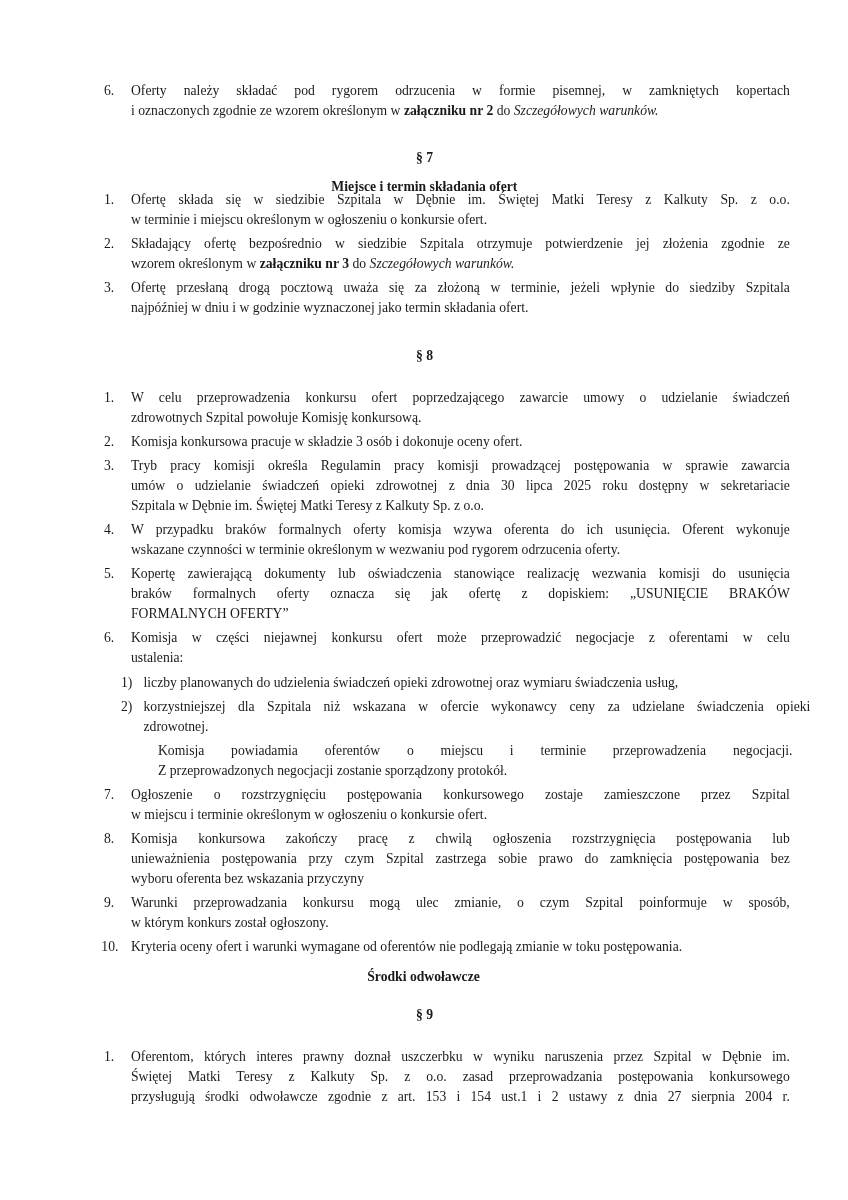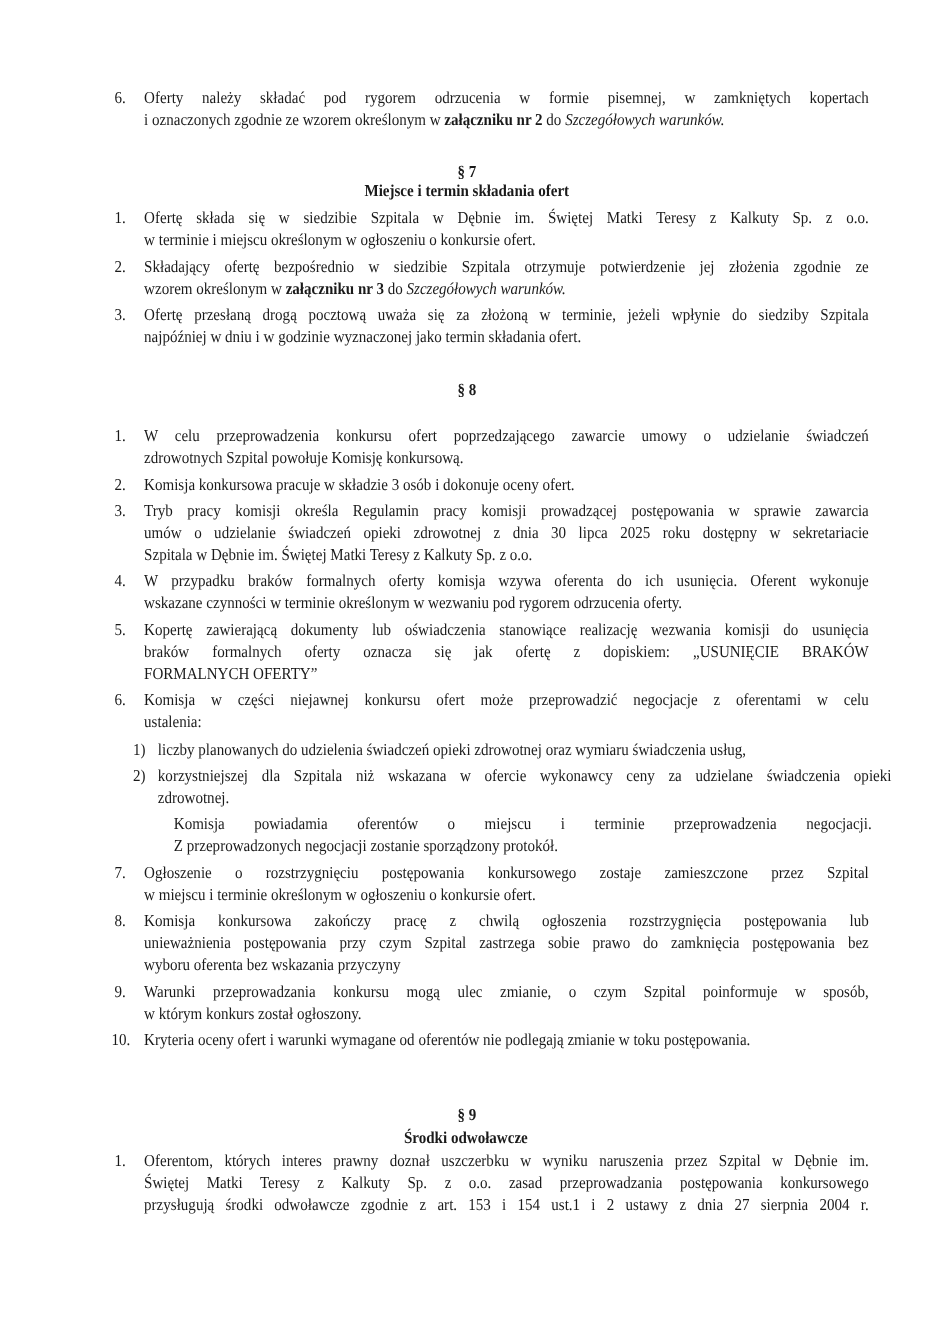--- a/index.html
+++ b/index.html
@@ -37,21 +37,21 @@
 
   <div class="item txt" style="top:80px;">
     <span class="num">6.</span>
     <div class="body">
       <div class="last-justify">Oferty należy składać pod rygorem odrzucenia w formie pisemnej, w zamkniętych kopertach</div>
       <div><span>i oznaczonych zgodnie ze wzorem określonym w </span><b>załączniku nr 2</b><span> do </span><i>Szczegółowych warunków.</i></div>
     </div>
   </div>
 
   <div class="heading" style="top:147px;"><span>§ 7</span></div>
-  <div class="heading" style="top:164px;"><span>Miejsce i termin składania ofert</span></div>
+  <div class="heading" style="top:176px;"><span>Miejsce i termin składania ofert</span></div>
 
   <div class="item txt" style="top:189px;">
     <span class="num">1.</span>
     <div class="body">
       <div class="last-justify">Ofertę składa się w siedzibie Szpitala w Dębnie im. Świętej Matki Teresy z Kalkuty Sp. z o.o.</div>
       <div>w terminie i miejscu określonym w ogłoszeniu o konkursie ofert.</div>
     </div>
   </div>
 
   <div class="item txt" style="top:233px;">
@@ -167,21 +167,21 @@
   </div>
 
   <div class="item txt" style="top:936px;">
     <span class="num" style="left:-3px;">10.</span>
     <div class="body">
       <div>Kryteria oceny ofert i warunki wymagane od oferentów nie podlegają zmianie w toku postępowania.</div>
     </div>
   </div>
 
   <div class="heading" style="top:1004px;"><span>§ 9</span></div>
-  <div class="heading" style="top:1025px;text-align:center;"><span>Środki odwoławcze</span></div>
+  <div class="heading" style="top:966px;text-align:center;"><span>Środki odwoławcze</span></div>
 
   <div class="item txt" style="top:1046px;">
     <span class="num">1.</span>
     <div class="body">
       <div class="last-justify">Oferentom, których interes prawny doznał uszczerbku w wyniku naruszenia przez Szpital w Dębnie im.</div>
       <div class="last-justify">Świętej Matki Teresy z Kalkuty Sp. z o.o. zasad przeprowadzania postępowania konkursowego</div>
       <div class="last-justify">przysługują środki odwoławcze zgodnie z art. 153 i 154 ust.1 i 2 ustawy z dnia 27 sierpnia 2004 r.</div>
     </div>
   </div>
 

